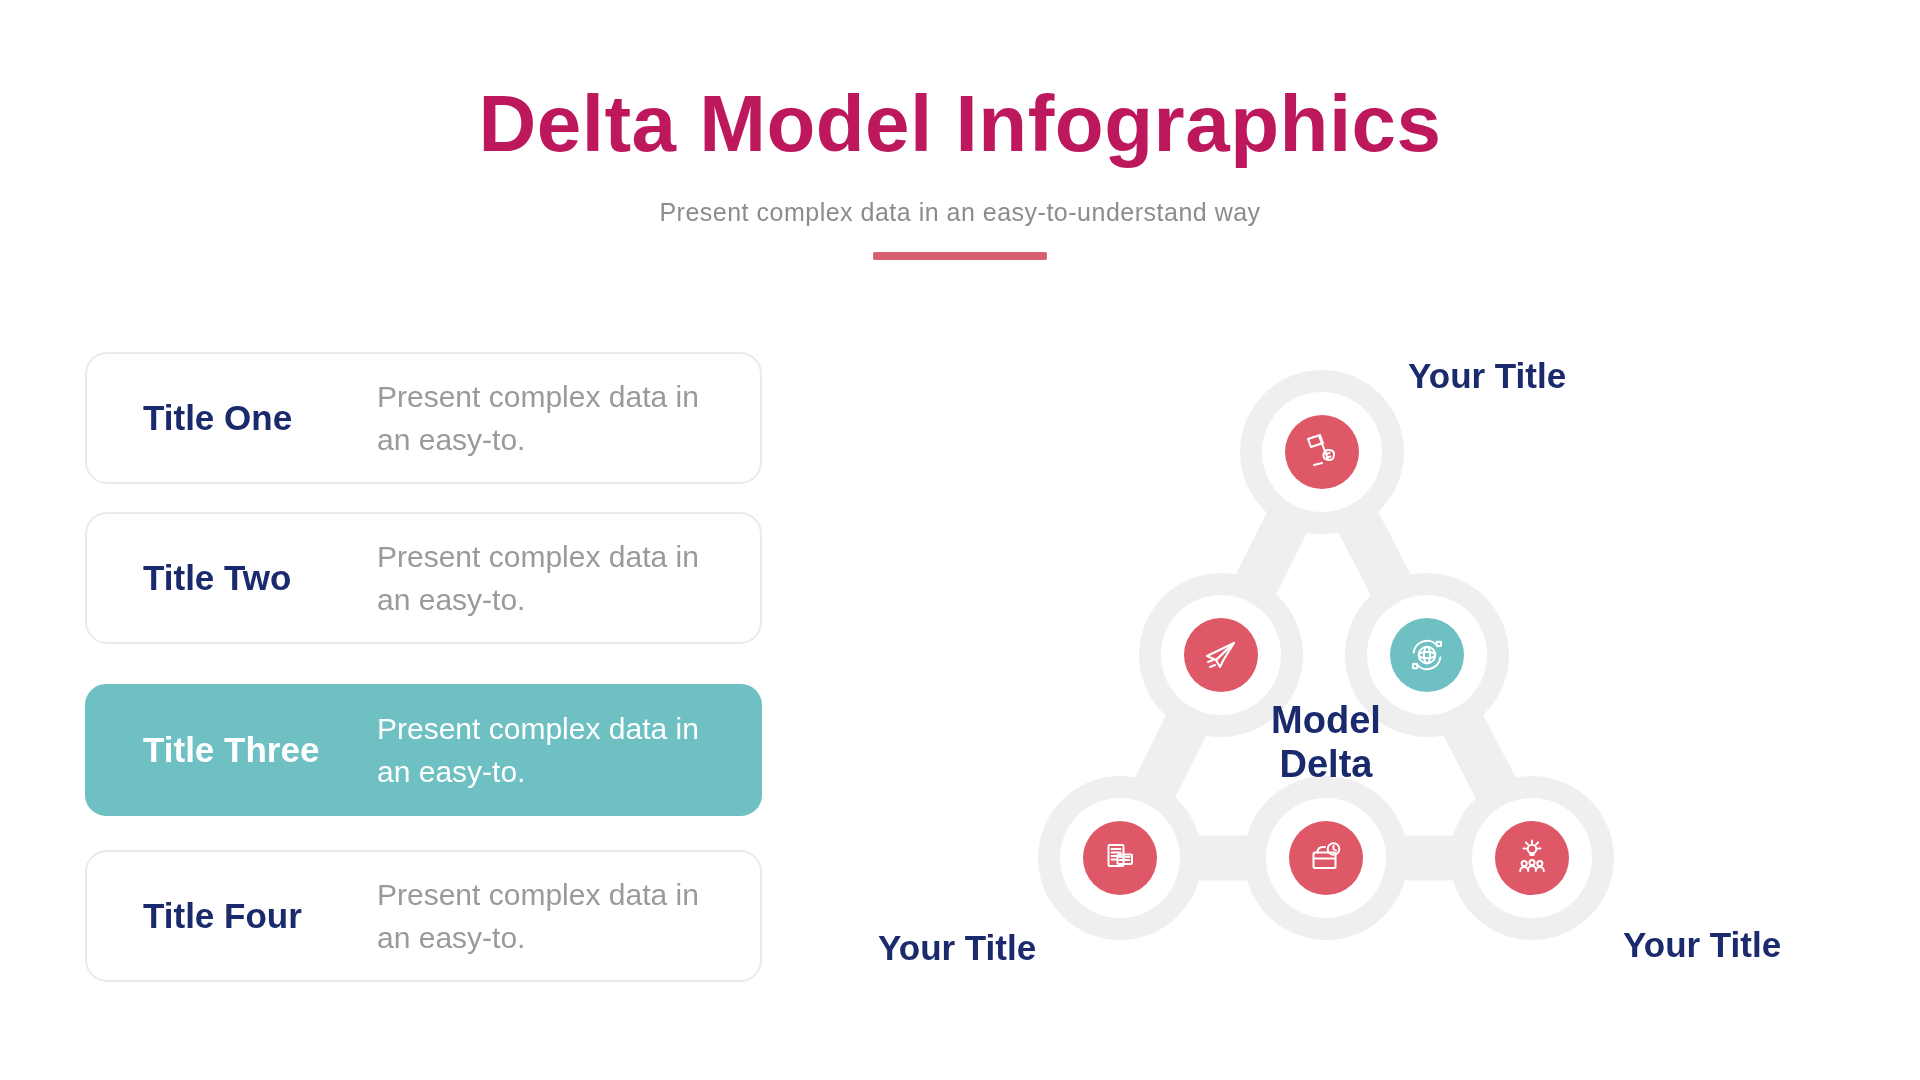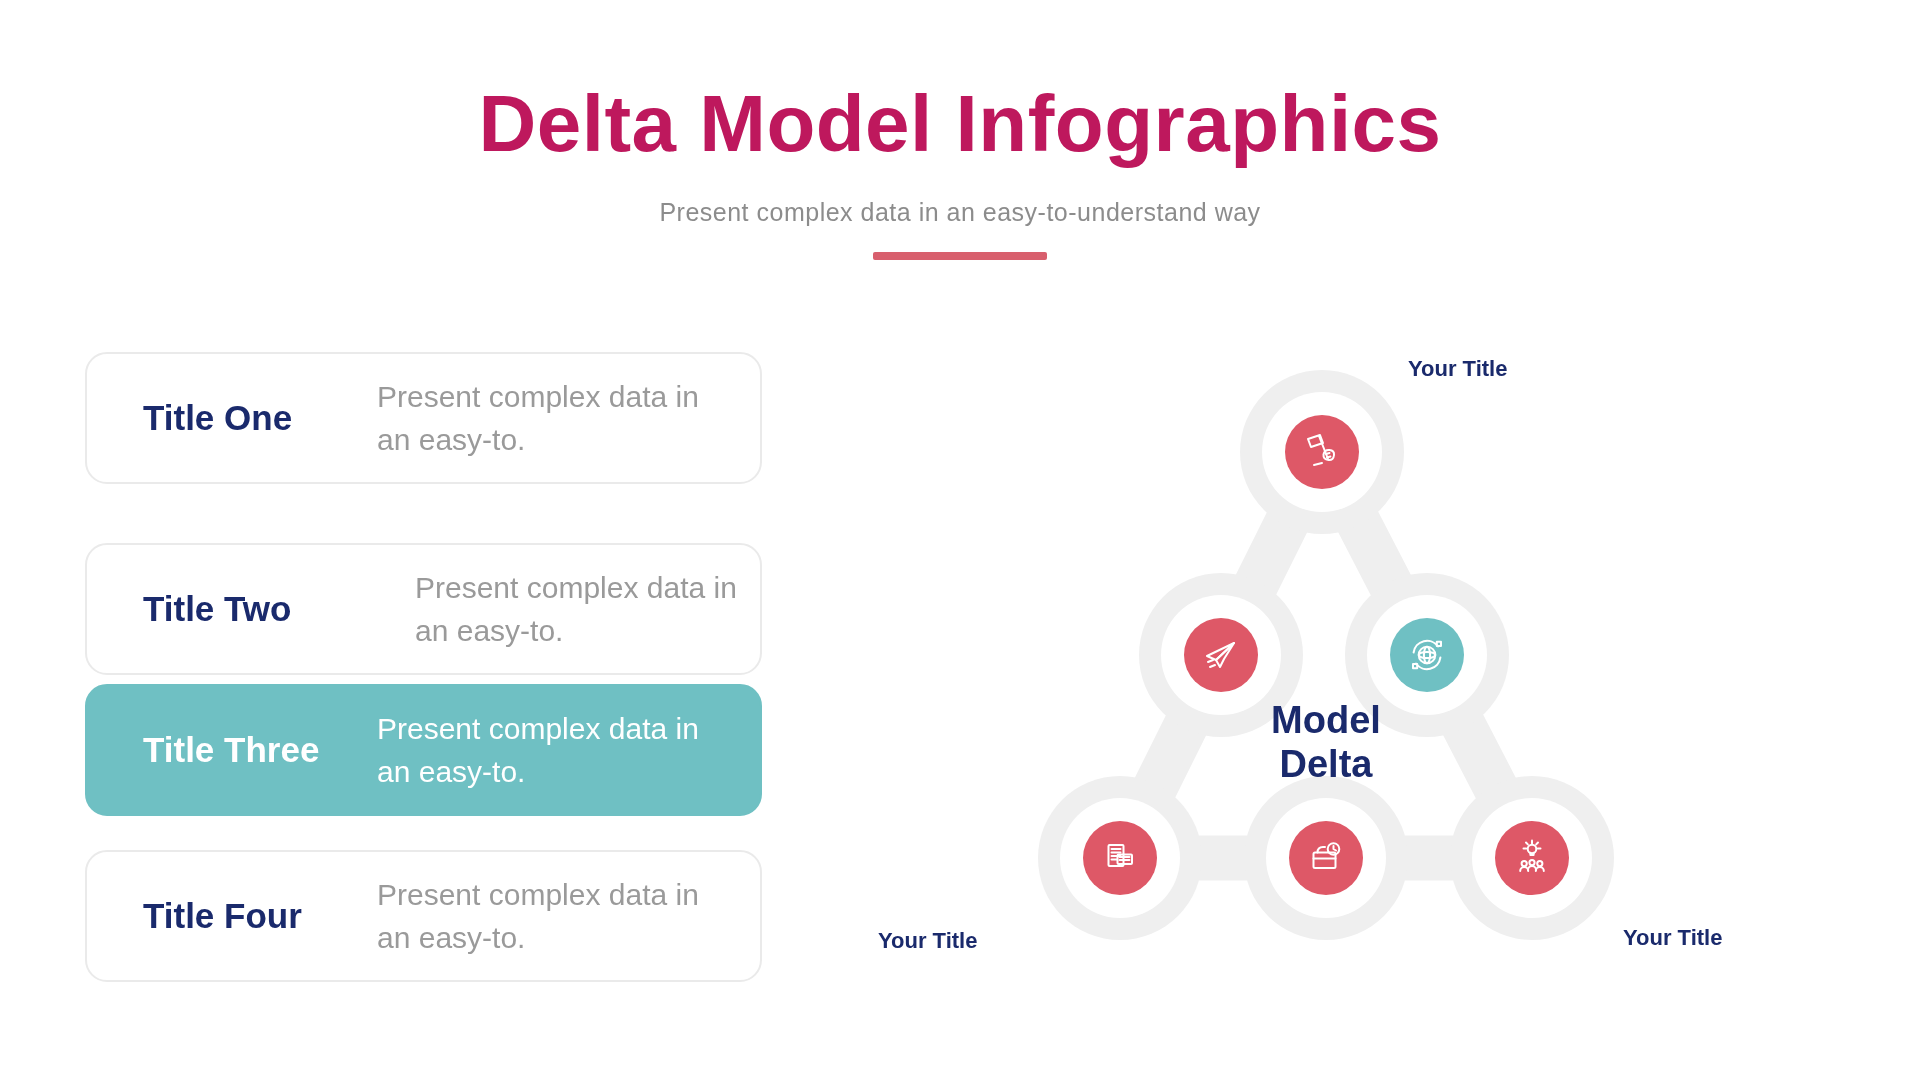--- a/index.html
+++ b/index.html
@@ -21,42 +21,42 @@
     position:absolute; top:252px; left:873px; width:174px; height:8px;
     background:#D85F6D; border-radius:2px;
   }
 
   
   .card {
     position:absolute; left:85px; width:677px; height:132px;
     background:#ffffff; border:2px solid #EAEAEA; border-radius:22px;
     display:flex; align-items:center;
   }
-  .card--active { background:#6FC0C3; border-color:#6FC0C3; }
+  .card--active { background:#6FC0C3; border-color:#6FC0C3;border-radius:21px; }
   .card-title {
     margin-left:56px; width:234px; flex:0 0 auto;
     font-size:35px; font-weight:700; color:#1A2A6C;
   }
   .card--active .card-title { color:#ffffff; }
   .card-desc {
     flex:1 1 auto; max-width:360px;
     font-size:30px; line-height:43px; color:#9A9A9A;
   }
   .card--active .card-desc { color:#ffffff; }
-  .card-1 { top:352px; } .card-2 { top:543px;gap:38px; } .card-3 { top:684px; } .card-4 { top:850px; }
+  .card-1 { top:352px; } .card-2 { top:512px; } .card-3 { top:684px; } .card-4 { top:850px; }
 
   
   .diagram-svg { position:absolute; left:1020px; top:350px; }
   .diagram-center-label {
     position:absolute; left:1226px; top:698px; width:200px;
     text-align:center; font-size:38px; font-weight:700;
     color:#1A2A6C; line-height:44px;
   }
   .your-title {
-    position:absolute; font-size:22px; font-weight:700; color:#1A2A6C;
+    position:absolute; font-size:35px; font-weight:700; color:#1A2A6C;
     white-space:nowrap;
   }
   .your-title-top { left:1408px; top:356px; }
   .your-title-bottom-left { left:878px; top:928px; }
   .your-title-bottom-right { left:1623px; top:925px; }
 </style>
 </head>
 <body>
 
 <div id="canvas">

